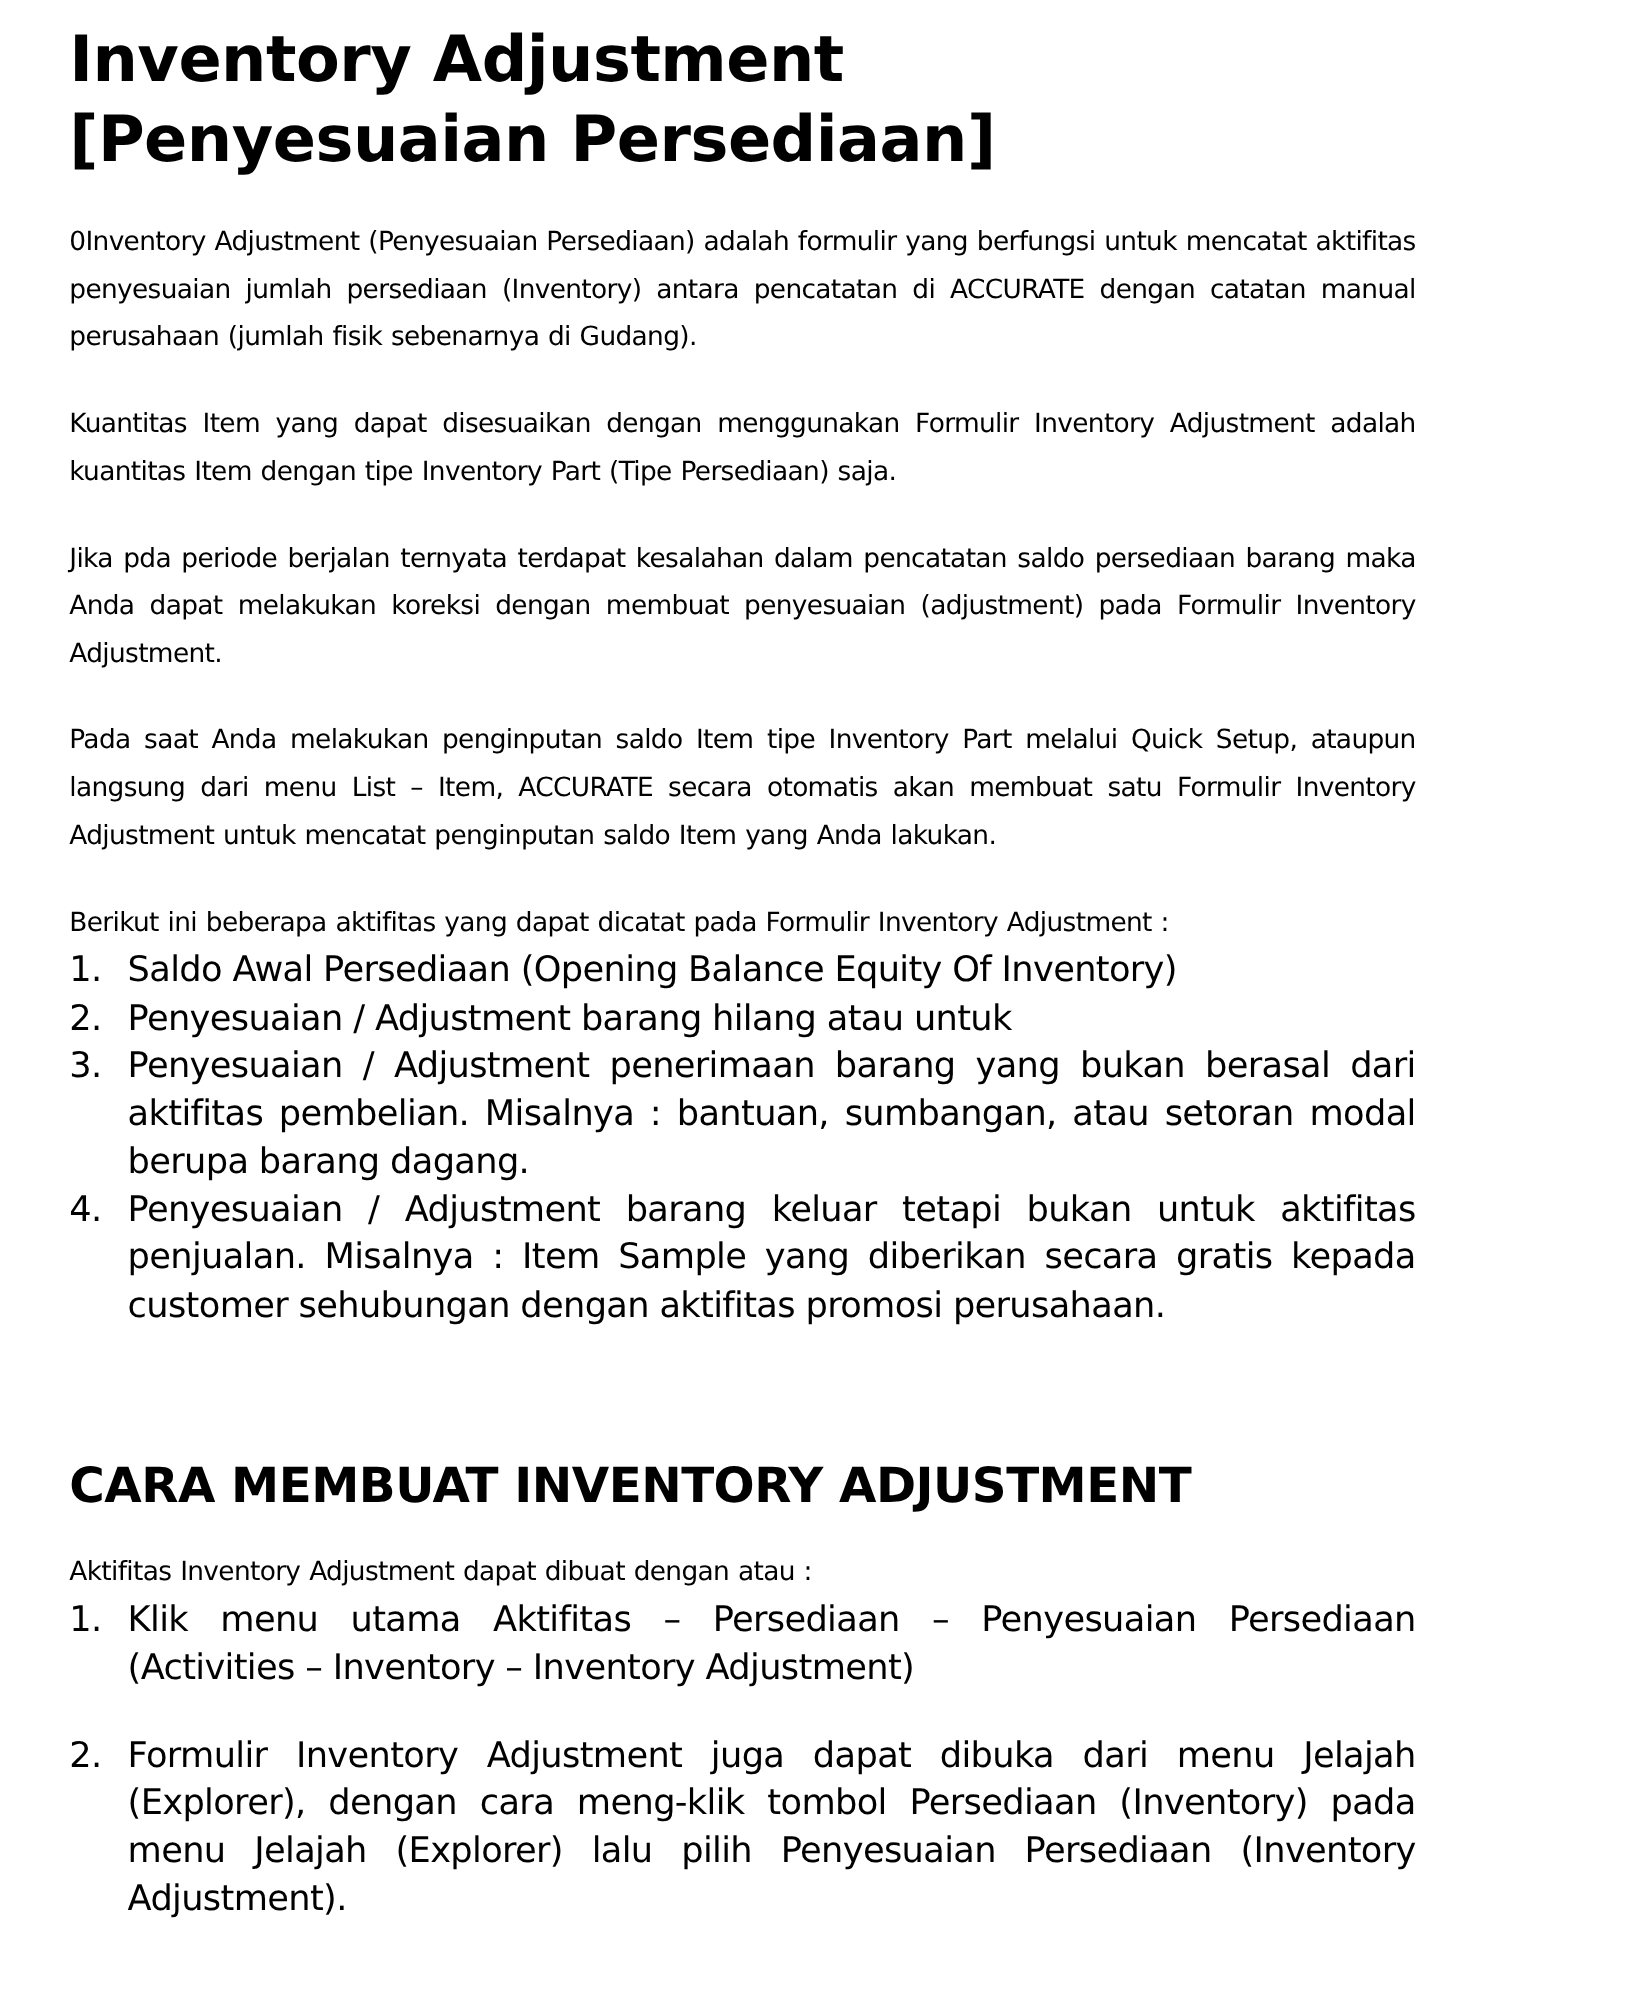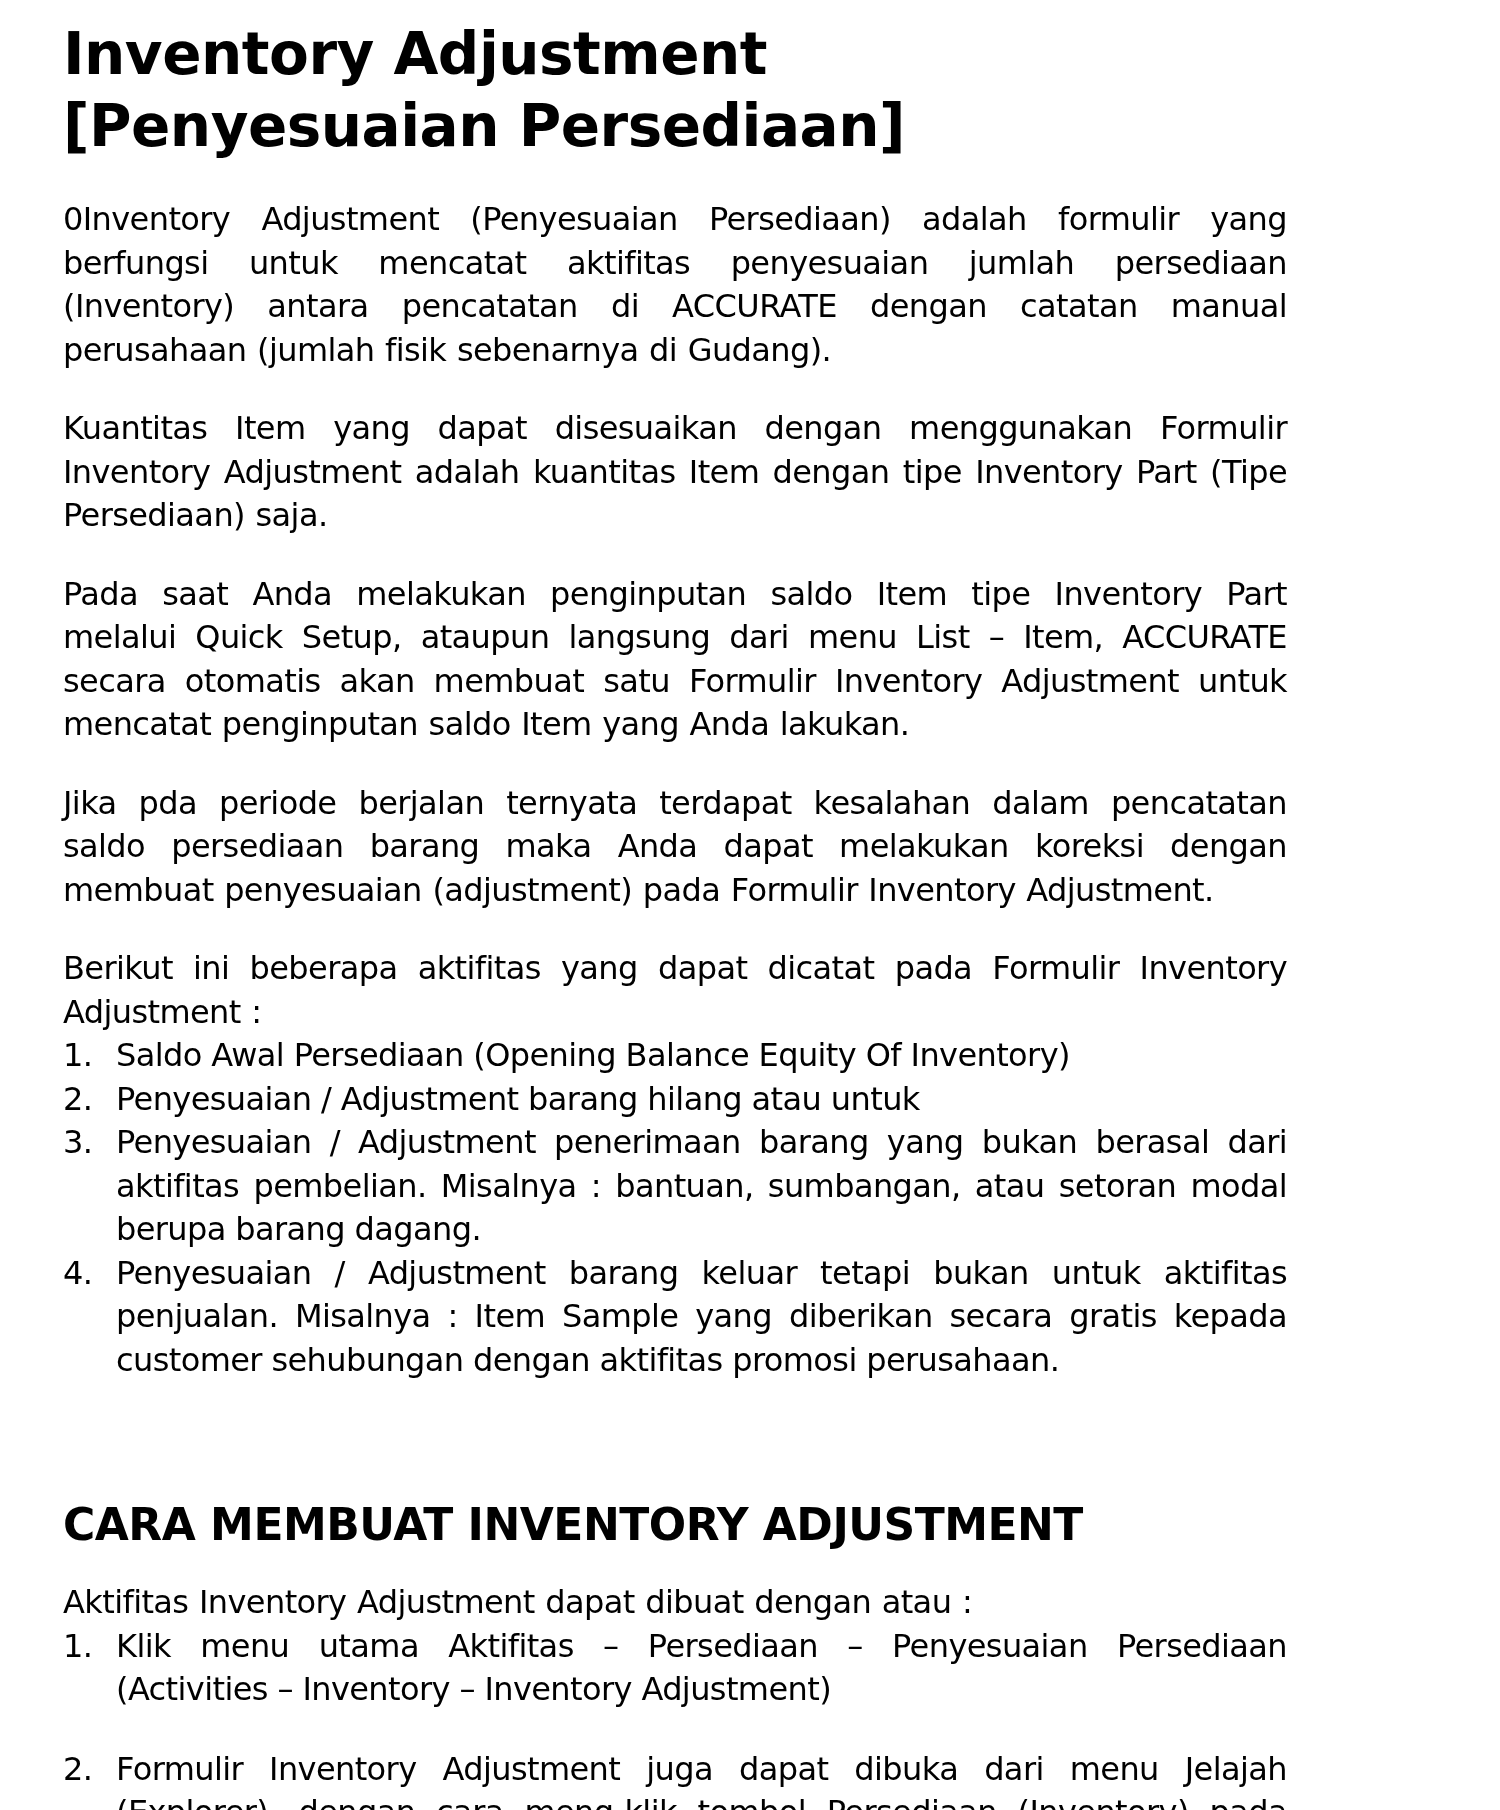--- a/index.html
+++ b/index.html
@@ -24,21 +24,21 @@
     .doc-title {
       font-family: "DejaVu Sans", sans-serif;
       font-weight: bold;
       font-size: 58px;
       line-height: 72px;
       margin: 0 0 36px 0;
       letter-spacing: -0.5px;
     }
     .doc-title span { display: block; }
     .para {
-      font-size: 32px;
+      font-size: 24px;
       line-height: 43.5px;
       text-align: justify;
       margin: 0 0 35px 0;
       letter-spacing: -0.6px;
       word-spacing: 1px;
     }
     .para.tight { margin-bottom: 0; }
     .list {
       list-style: none;
       margin: 0;
@@ -71,22 +71,22 @@
 
 <div class="page">
 
   <h1 class="doc-title">
     <span>Inventory Adjustment</span>
     <span>[Penyesuaian Persediaan]</span>
   </h1>
 
   <p class="para">0Inventory Adjustment (Penyesuaian Persediaan) adalah formulir yang berfungsi untuk mencatat aktifitas penyesuaian jumlah persediaan (Inventory) antara pencatatan di ACCURATE dengan catatan manual perusahaan (jumlah fisik sebenarnya di Gudang).</p>
   <p class="para">Kuantitas Item yang dapat disesuaikan dengan menggunakan Formulir Inventory Adjustment adalah kuantitas Item dengan tipe Inventory Part (Tipe Persediaan) saja.</p>
+  <p class="para">Jika pda periode berjalan ternyata terdapat kesalahan dalam pencatatan saldo persediaan barang maka Anda dapat melakukan koreksi dengan membuat penyesuaian (adjustment) pada Formulir Inventory Adjustment.</p>
   <p class="para">Pada saat Anda melakukan penginputan saldo Item tipe Inventory Part melalui Quick Setup, ataupun langsung dari menu List – Item, ACCURATE secara otomatis akan membuat satu Formulir Inventory Adjustment untuk mencatat penginputan saldo Item yang Anda lakukan.</p>
-  <p class="para">Jika pda periode berjalan ternyata terdapat kesalahan dalam pencatatan saldo persediaan barang maka Anda dapat melakukan koreksi dengan membuat penyesuaian (adjustment) pada Formulir Inventory Adjustment.</p>
 
   <p class="para tight">Berikut ini beberapa aktifitas yang dapat dicatat pada Formulir Inventory Adjustment :</p>
   <ol class="list">
     <li class="list-item">
       <span class="list-num">1.</span>
       <span>Saldo Awal Persediaan (Opening Balance Equity Of Inventory)</span>
     </li>
     <li class="list-item">
       <span class="list-num">2.</span>
       <span>Penyesuaian / Adjustment barang hilang atau untuk</span>

